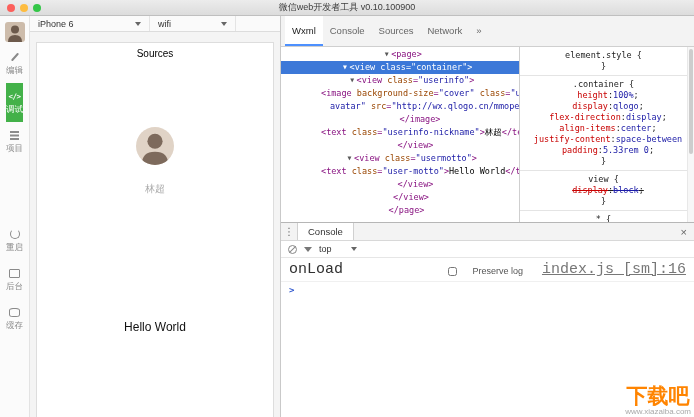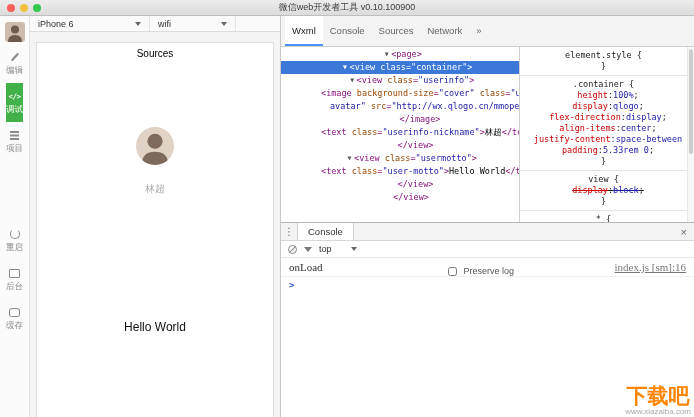--- a/index.html
+++ b/index.html
@@ -86,23 +86,23 @@
   .console-drawer { height:195px; flex:none; border-top:1px solid #b6b6b6; display:flex; flex-direction:column; background:#fff; }
   .console-header { height:18px; flex:none; background:#f3f3f3; border-bottom:1px solid #d8d8d8; display:flex; align-items:stretch; font-size:9.5px; color:#333; }
   .console-menu-icon { width:16px; display:flex; align-items:center; justify-content:center; color:#666; font-size:10px; }
   .console-tab { background:#fff; border-left:1px solid #d0d0d0; border-right:1px solid #d0d0d0; padding:0 10px; display:flex; align-items:center; }
   .console-close { margin-left:auto; padding:0 7px; display:flex; align-items:center; color:#666; font-size:11px; }
   .console-filter { height:17px; flex:none; border-bottom:1px solid #e6e6e6; display:flex; align-items:center; gap:7px; padding:0 7px; font-size:9px; color:#333; }
   .clear-icon { width:9px; height:9px; border:1px solid #888; border-radius:50%; position:relative; flex:none; }
   .clear-icon::after { content:""; position:absolute; left:-1px; top:3px; width:9px; height:1px; background:#888; transform:rotate(-45deg); }
   .funnel-icon { width:0; height:0; border-left:4.5px solid transparent; border-right:4.5px solid transparent; border-top:5px solid #777; flex:none; }
   .context-select { display:flex; align-items:center; gap:19px; }
-  .preserve { display:flex; align-items:center; gap:7px; color:#555; margin-left:84px;margin-top:44px; }
+  .preserve { display:flex; align-items:center; gap:16px; color:#555; margin-left:84px;margin-top:44px; }
   .preserve input { width:9px; height:9px; margin:0; }
-  .console-logs { font-family:Liberation Serif, serif; font-size:11px; }
+  .console-logs { font-family:Liberation Mono, monospace; font-size:15px; }
   .log-row { display:flex; justify-content:space-between; align-items:center; padding:3px 8px; border-bottom:1px solid #f0f0f0; color:#303030; }
   .log-source { color:#777; text-decoration:underline; }
   .console-prompt-row { padding:3px 8px; color:#2a53cd; font-family:"DejaVu Sans Mono",monospace; font-size:9px; font-weight:bold; }
 
   
   .watermark { position:absolute; right:3px; bottom:1px; text-align:center; z-index:50; }
   .watermark-logo { font-size:21px; font-weight:bold; color:#ff8400; line-height:23px;
     text-shadow:0 0 2px #fff, 0 1px 0 #fff; }
   .watermark-url { font-size:8px; color:#a9a9a9; line-height:9px; }
 </style>
@@ -205,20 +205,21 @@
             <div class="tree-line" style="padding-left: 22px;"><span class="tk-a">▼</span><span class="tk-p">&lt;</span><span class="tk-t">view</span><span class="tk-at"> class</span><span class="tk-p">=</span><span class="tk-v">"userinfo"</span><span class="tk-p">&gt;</span></div>
             <div class="tree-line" style="padding-left: 31px;"><span class="tk-spacer"></span><span class="tk-p">&lt;</span><span class="tk-t">image</span><span class="tk-at"> background-size</span><span class="tk-p">=</span><span class="tk-v">"cover"</span><span class="tk-at"> class</span><span class="tk-p">=</span><span class="tk-v">"userinfo-</span></div>
             <div class="tree-line" style="padding-left: 40px;"><span class="tk-spacer"></span><span class="tk-v">avatar"</span><span class="tk-at"> src</span><span class="tk-p">=</span><span class="tk-v">"http://wx.qlogo.cn/mmopen/vi_32/Q3auHgzwzM4yGo9Y8..."</span></div>
             <div class="tree-line" style="padding-left: 31px;"><span class="tk-spacer"></span><span class="tk-p">&lt;/</span><span class="tk-t">image</span><span class="tk-p">&gt;</span></div>
             <div class="tree-line" style="padding-left: 31px;"><span class="tk-spacer"></span><span class="tk-p">&lt;</span><span class="tk-t">text</span><span class="tk-at"> class</span><span class="tk-p">=</span><span class="tk-v">"userinfo-nickname"</span><span class="tk-p">&gt;</span><span class="tk-x">林超</span><span class="tk-p">&lt;/</span><span class="tk-t">text</span><span class="tk-p">&gt;</span></div>
             <div class="tree-line" style="padding-left: 22px;"><span class="tk-spacer"></span><span class="tk-p">&lt;/</span><span class="tk-t">view</span><span class="tk-p">&gt;</span></div>
             <div class="tree-line" style="padding-left: 22px;"><span class="tk-a">▼</span><span class="tk-p">&lt;</span><span class="tk-t">view</span><span class="tk-at"> class</span><span class="tk-p">=</span><span class="tk-v">"usermotto"</span><span class="tk-p">&gt;</span></div>
             <div class="tree-line" style="padding-left: 31px;"><span class="tk-spacer"></span><span class="tk-p">&lt;</span><span class="tk-t">text</span><span class="tk-at"> class</span><span class="tk-p">=</span><span class="tk-v">"user-motto"</span><span class="tk-p">&gt;</span><span class="tk-x">Hello World</span><span class="tk-p">&lt;/</span><span class="tk-t">text</span><span class="tk-p">&gt;</span></div>
             <div class="tree-line" style="padding-left: 22px;"><span class="tk-spacer"></span><span class="tk-p">&lt;/</span><span class="tk-t">view</span><span class="tk-p">&gt;</span></div>
             <div class="tree-line" style="padding-left: 13px;"><span class="tk-spacer"></span><span class="tk-p">&lt;/</span><span class="tk-t">view</span><span class="tk-p">&gt;</span></div>
+            <div class="tree-line" style="padding-left: 4px;"><span class="tk-spacer"></span><span class="tk-p">&lt;/</span><span class="tk-t">page</span><span class="tk-p">&gt;</span></div>
           </div>
         <div class="styles-pane">
           <div class="styles-rules">
               <div class="css-rule">
                 <div class="css-line"><span class="css-sel">element.style</span><span class="css-brace"> {</span></div>
                 <div class="css-line"><span class="css-brace">}</span></div>
               </div>
               <div class="css-rule">
                 <div class="css-line"><span class="css-sel">.container</span><span class="css-brace"> {</span></div>
                 <div class="css-prop"><span class="css-name">height</span><span class="css-colon">:</span><span class="css-val">100%</span><span class="css-colon">;</span></div>

